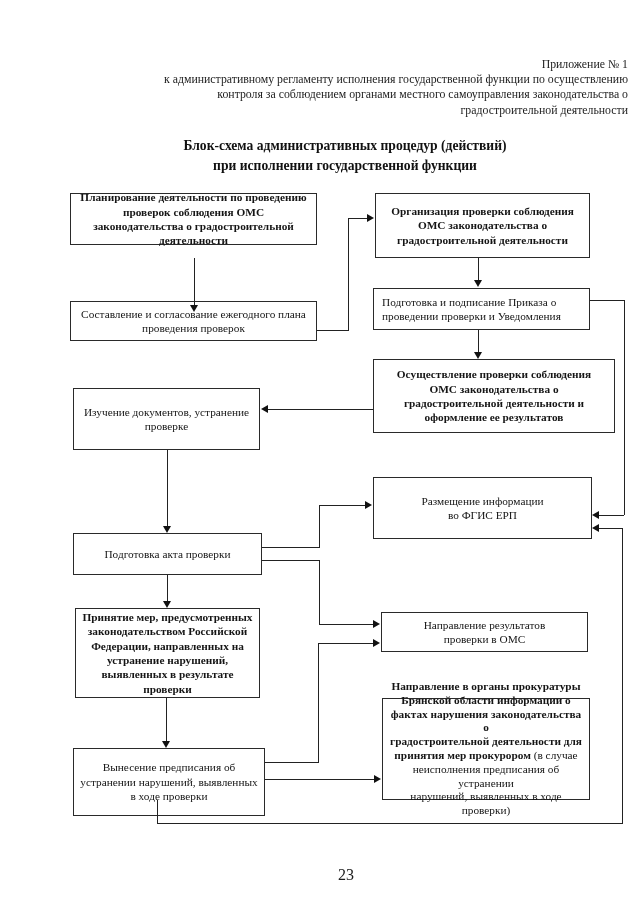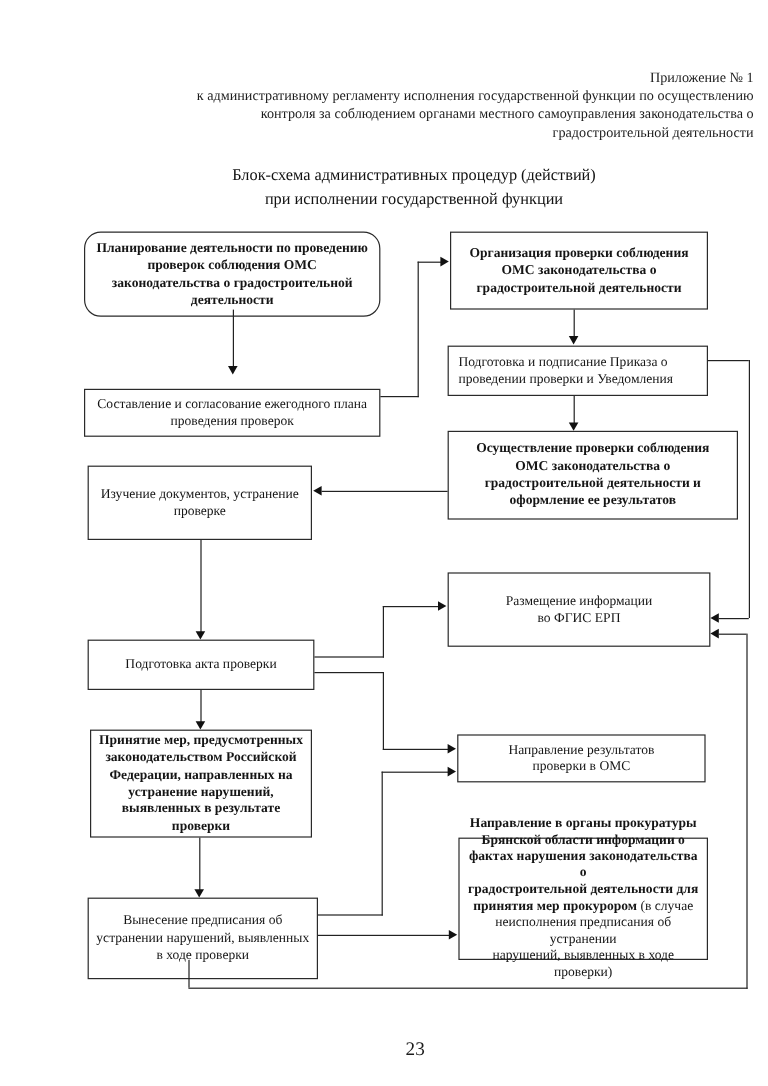--- a/index.html
+++ b/index.html
@@ -10,21 +10,21 @@
   }
   #canvas{position:relative;width:640px;height:905px;background:#fff;overflow:hidden;}
 
   .annotation{
     position:absolute;top:57px;left:80px;width:548px;
     text-align:right;font-size:11.8px;line-height:15.2px;color:#1c1c1c;
     white-space:pre-line;
   }
   .doc-title{
     position:absolute;top:136px;left:65px;width:560px;
-    text-align:center;font-weight:normal;font-size:13.6px;line-height:20px;color:#111;
+    text-align:center;font-weight:bold;font-size:13.6px;line-height:20px;color:#111;
   }
 
   .box{
     position:absolute;border:1px solid #2a2a2a;background:#fff;
     display:flex;align-items:center;justify-content:center;
     text-align:center;font-size:11.3px;line-height:1.28;
     box-sizing:border-box;padding:2px 4px;color:#151515;
     white-space:pre-line;
   }
   .bold{font-weight:bold;}
@@ -53,26 +53,26 @@
   <div class="annotation">Приложение № 1
 к административному регламенту исполнения государственной функции по осуществлению
 контроля за соблюдением органами местного самоуправления законодательства о
 градостроительной деятельности</div>
 
   <div class="doc-title">
     <div>Блок-схема административных процедур (действий)</div>
     <div>при исполнении государственной функции</div>
   </div>
 
-  <div class="box bold" style="left:70px;top:193px;width:247px;height:71px;border-radius:14px;">Планирование деятельности по проведению
+  <div class="box bold" style="left:70px;top:193px;width:247px;height:52px;">Планирование деятельности по проведению
 проверок соблюдения ОМС
 законодательства о градостроительной
 деятельности</div>
 
-  <div class="box" style="left:70px;top:324px;width:247px;height:40px;padding:2px 2px;">Составление и согласование ежегодного плана
+  <div class="box" style="left:70px;top:301px;width:247px;height:40px;padding:2px 2px;">Составление и согласование ежегодного плана
 проведения проверок</div>
 
   <div class="box" style="left:73px;top:388px;width:187px;height:62px;">Изучение документов, устранение
 проверке</div>
 
   <div class="box bold" style="left:75px;top:608px;width:185px;height:90px;">Принятие мер, предусмотренных
 законодательством Российской
 Федерации, направленных на
 устранение нарушений,
 выявленных в результате

